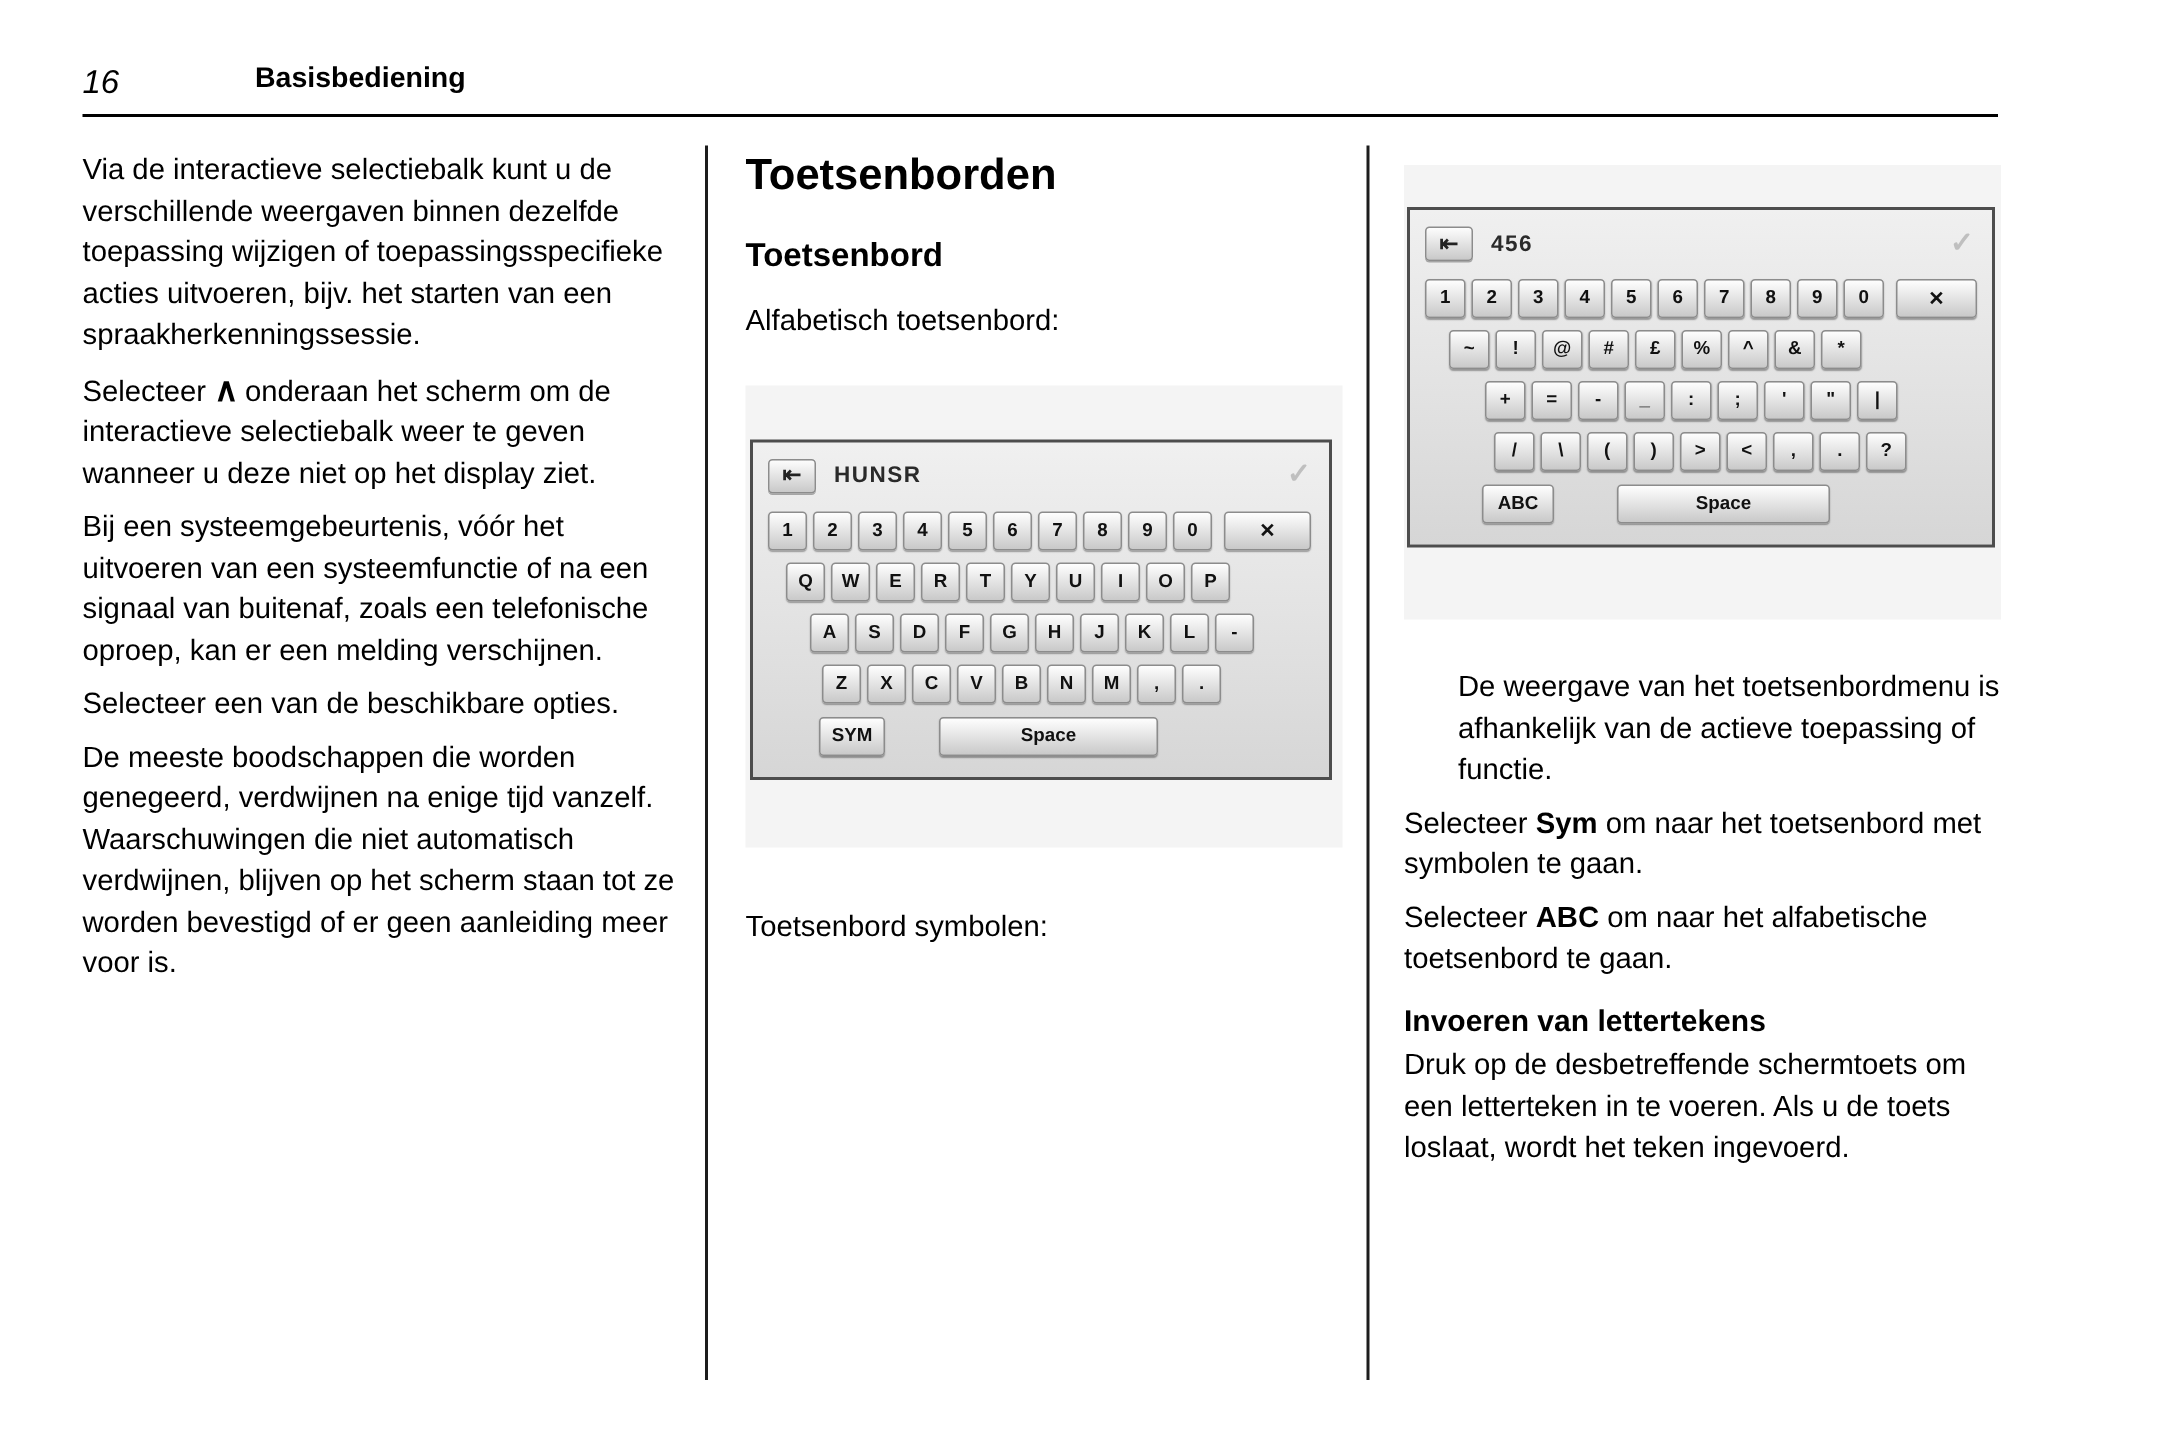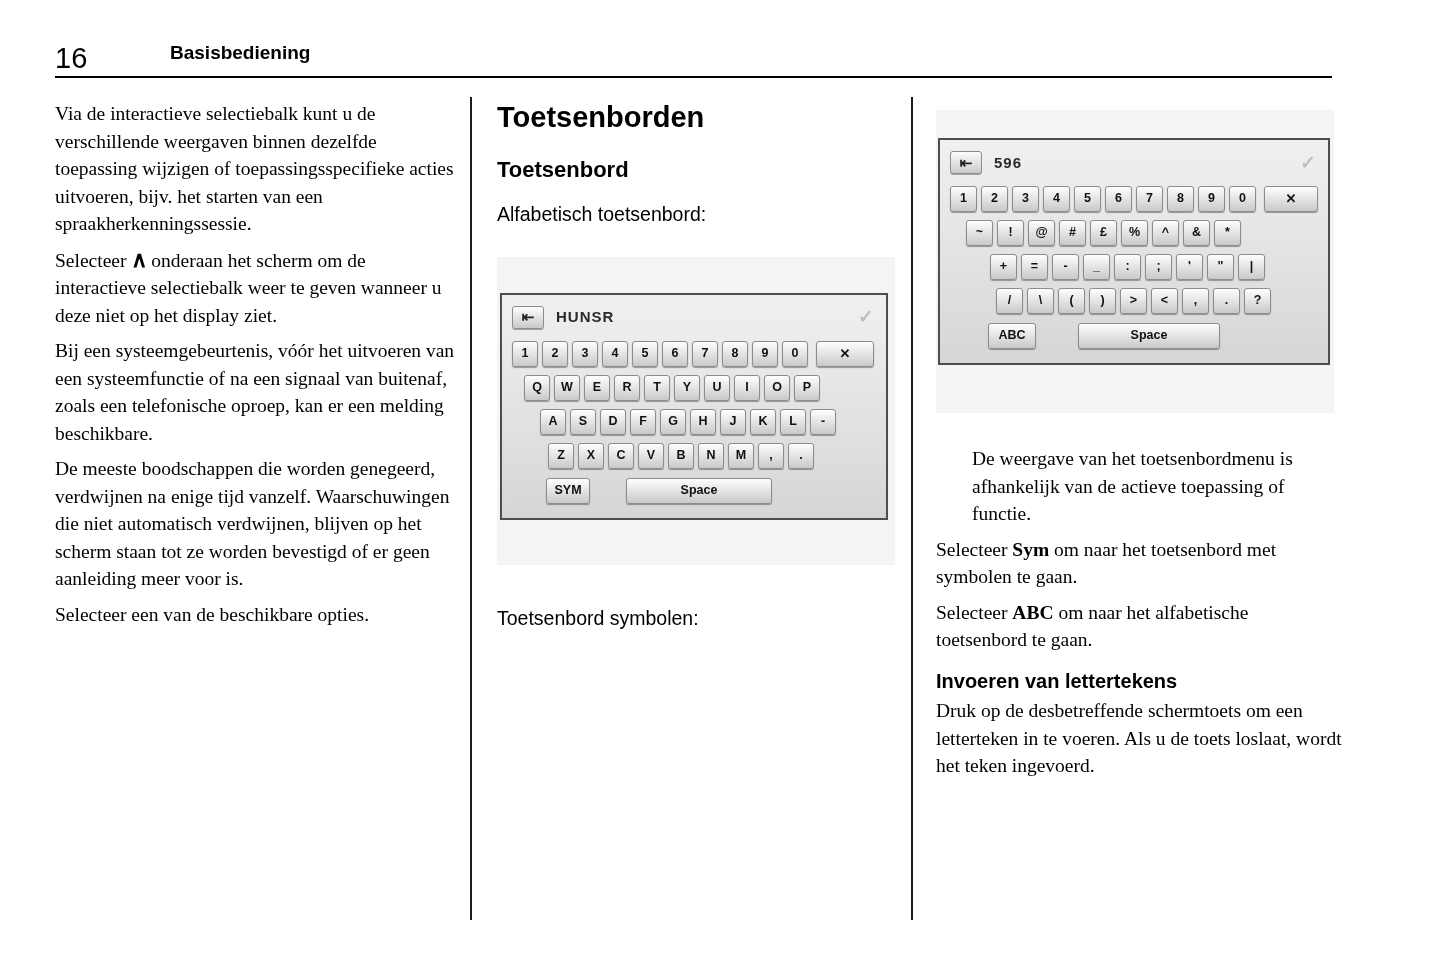--- a/index.html
+++ b/index.html
@@ -3,35 +3,35 @@
 <meta charset="utf-8">
 <style>
   * { margin:0; padding:0; box-sizing:border-box; }
   html,body { background:#ffffff; }
   body {
     width:1445px; height:966px; position:relative; overflow:hidden;
     font-family:"Liberation Sans", sans-serif; color:#000;
   }
 
   
-  .page-number { position:absolute; left:55px; top:42px; font-size:29px; }
+  .page-number { position:absolute; left:55px; top:42px; font-size:22px;font-style:italic; }
   .page-title  { position:absolute; left:170px; top:42px; font-size:19px; font-weight:bold; }
   .header-rule { position:absolute; left:55px; top:76px; width:1277px; height:2px; background:#000; }
 
   
   .vsep { position:absolute; top:97px; height:823px; width:2px; background:#1c1c1c; }
   .vsep.s1 { left:470px; }
   .vsep.s2 { left:911px; }
 
   
   .col { position:absolute; top:100px; width:406px; font-size:19.5px; line-height:27.5px; }
   .col.c1 { left:55px; }
   .col.c2 { left:497px; }
   .col.c3 { left:936px; }
-  .col p { margin-bottom:8px;font-family:Liberation Serif, serif; }
+  .col p { margin-bottom:8px; }
 
   .h-section { font-size:29px; font-weight:bold; margin:4px 0 24px; }
   .h-sub     { font-size:22px; font-weight:bold; margin:0 0 18px; }
   .h-minor   { font-size:21.5px; font-weight:bold; margin:16px 0 10px; }
   .h-inline  { font-size:20px; font-weight:bold; margin:14px 0 2px; }
   .bold-inline { font-weight:bold; }
   .chevron-up { font-weight:bold; font-size:22px; letter-spacing:-1px; }
 
   .caption { margin-bottom:26px;margin-top:16px; }
   .caption2 { margin-top:40px; }
@@ -98,23 +98,23 @@
 <div class="header-rule"></div>
 
 <div class="vsep s1"></div>
 <div class="vsep s2"></div>
 
 <div class="col c1">
   <p>Via de interactieve selectiebalk kunt u de verschillende weergaven binnen dezelfde toepassing wijzigen of toepassingsspecifieke acties uitvoeren, bijv. het starten van een spraakherkenningssessie.</p>
   <p>
     <span>Selecteer </span><span class="chevron-up">∧</span><span> onderaan het scherm om de interactieve selectiebalk weer te geven wanneer u deze niet op het display ziet.</span>
   </p>
-  <p>Bij een systeemgebeurtenis, vóór het uitvoeren van een systeemfunctie of na een signaal van buitenaf, zoals een telefonische oproep, kan er een melding beschikbare.</p>
+  <p>Bij een systeemgebeurtenis, vóór het uitvoeren van een systeemfunctie of na een signaal van buitenaf, zoals een telefonische oproep, kan er een melding verschijnen.</p>
+  <p>Selecteer een van de beschikbare opties.</p>
   <p>De meeste boodschappen die worden genegeerd, verdwijnen na enige tijd vanzelf. Waarschuwingen die niet automatisch verdwijnen, blijven op het scherm staan tot ze worden bevestigd of er geen aanleiding meer voor is.</p>
-  <p>Selecteer een van de beschikbare opties.</p>
 </div>
 
 <div class="col c2">
   <div class="h-section">Toetsenborden</div>
   <div class="h-sub">Toetsenbord</div>
   <div class="caption">Alfabetisch toetsenbord:</div>
 
   <div class="screen-backdrop backdrop-alpha">
     <div class="kb-panel alpha">
       <div class="kb-top">
@@ -187,21 +187,21 @@
 
   <div class="caption2">Toetsenbord symbolen:</div>
 </div>
 
 <div class="col c3">
 
   <div class="screen-backdrop backdrop-sym">
     <div class="kb-panel sym">
       <div class="kb-top">
         <div class="kb-back">⇤</div>
-        <div class="kb-value">596</div>
+        <div class="kb-value">456</div>
         <div class="kb-check">✓</div>
       </div>
       <div class="kb-row">
         <div class="keyset r0">
             <div class="key">1</div>
             <div class="key">2</div>
             <div class="key">3</div>
             <div class="key">4</div>
             <div class="key">5</div>
             <div class="key">6</div>

